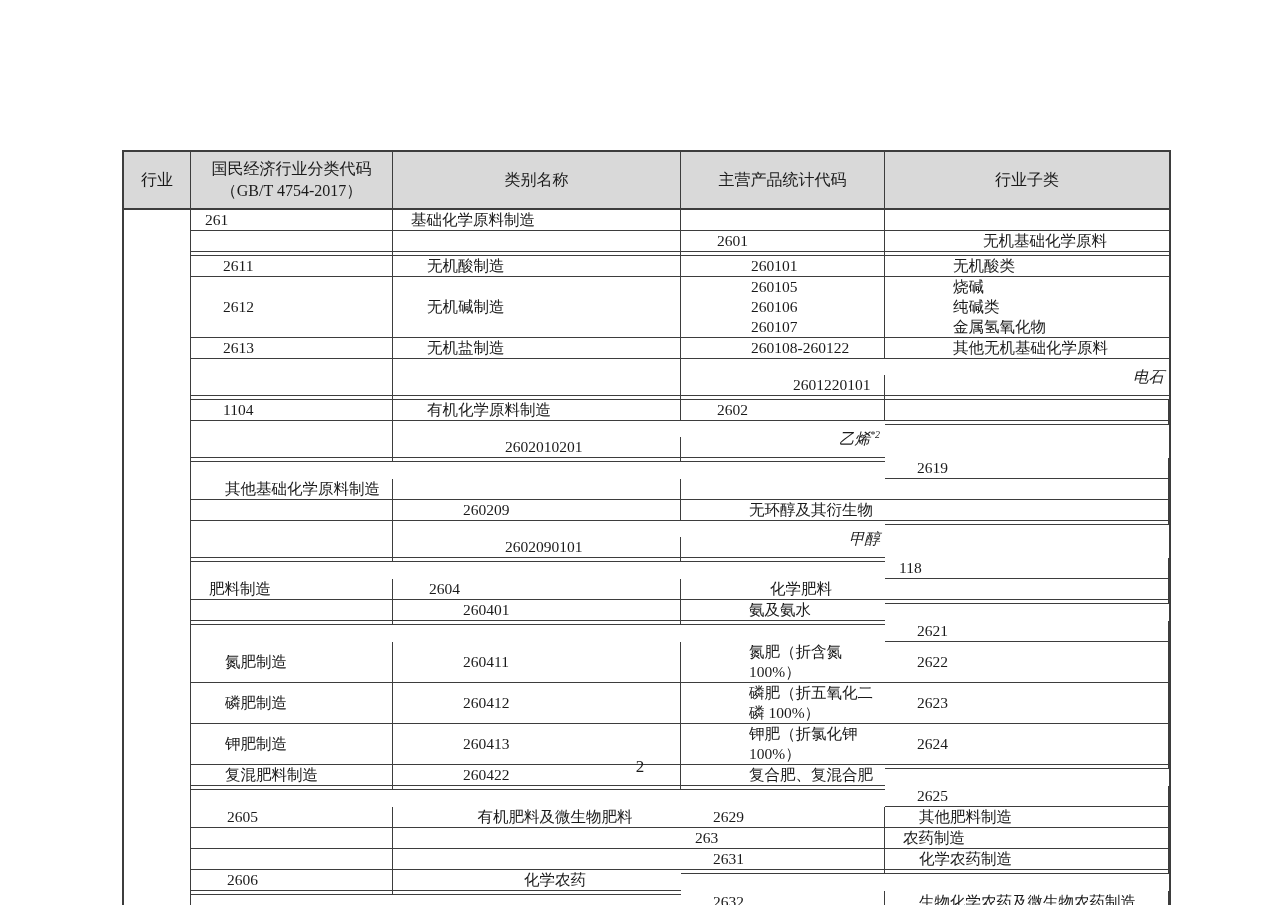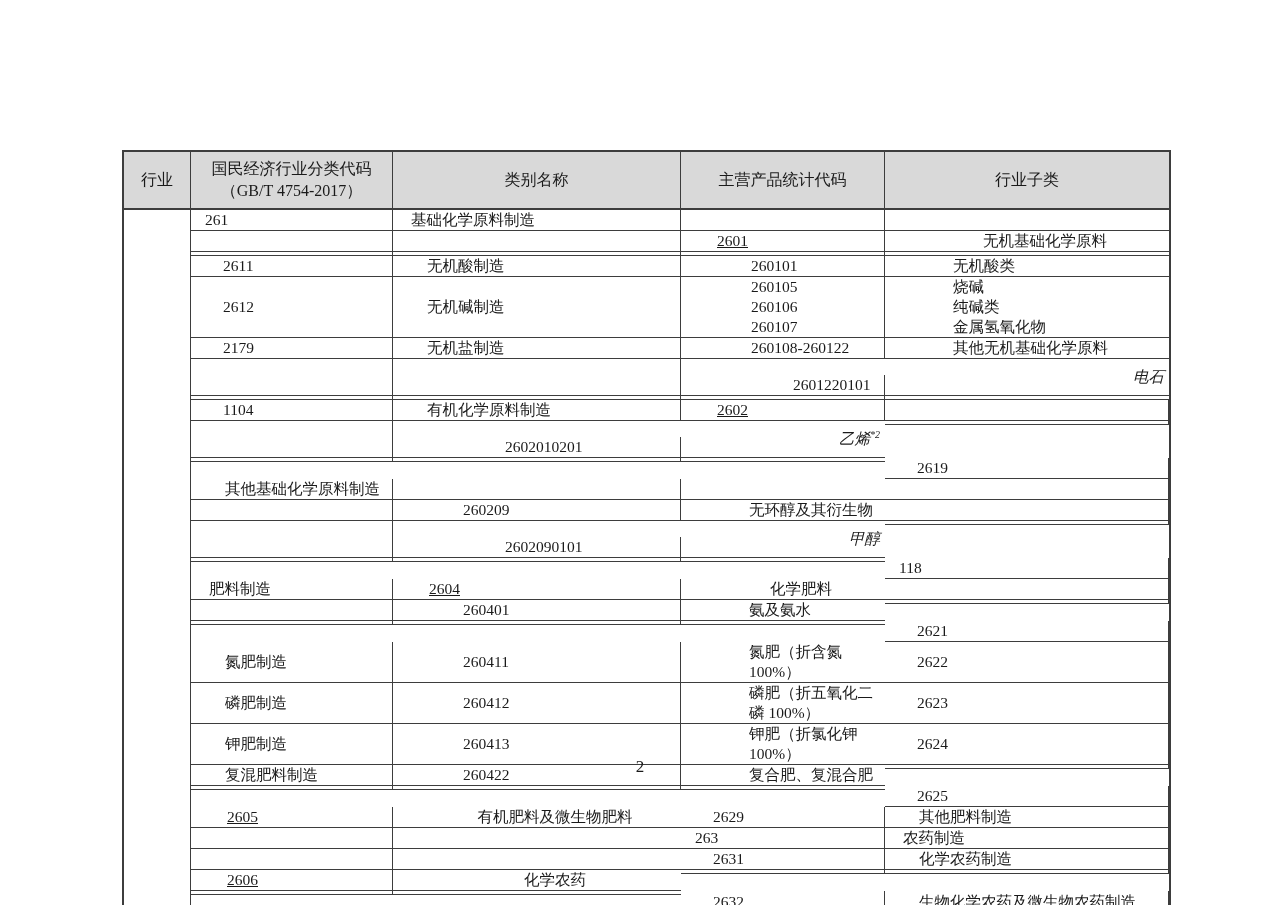--- a/index.html
+++ b/index.html
@@ -23,21 +23,21 @@
     text-align:center; font-size:16px; line-height:22px; border-bottom:2px solid #3d3d3d; }
 
   .body { min-height:21px; }
   .sp { height:4px; min-height:0; }
 
   .ind { grid-column:1; grid-row:2 / span 29; border-bottom:none; }
   .lastrow { border-bottom:none; }
 
   .l1 { padding-left:14px; }  .l2 { padding-left:32px; }
   .n1 { padding-left:18px; }  .n2 { padding-left:34px; }
-  .p1 { padding-left:36px;text-decoration:underline; }  .p2 { padding-left:70px; }  .p3 { padding-left:112px;margin-top:16px; }
+  .p1 { padding-left:36px; }  .p2 { padding-left:70px; }  .p3 { padding-left:112px;margin-top:16px; }
   .s1 { padding-left:36px;text-align:center; }  .s2 { padding-left:68px; }
   .sr { align-items:flex-end; padding-right:5px;font-style:italic; }
 
   sup { font-size:10px; line-height:1; }
 
   .pageno { position:absolute; left:0; width:1280px; top:757px;
     text-align:center; font-size:17px; }
 </style>
 </head>
 <body>
@@ -82,21 +82,21 @@
       <div>260105</div>
       <div>260106</div>
       <div>260107</div>
     </div>
     <div class="cell body s2 c5">
       <div>烧碱</div>
       <div>纯碱类</div>
       <div>金属氢氧化物</div>
     </div>
 
-    <div class="cell body l2">2179</div>
+    <div class="cell body l2">2613</div>
     <div class="cell body n2">无机盐制造</div>
     <div class="cell body p2">260108-260122</div>
     <div class="cell body s2 c5">其他无机基础化学原料</div>
 
     <div class="cell body"></div>
     <div class="cell body"></div>
     <div class="cell body p3">2601220101</div>
     <div class="cell body sr c5">电石</div>
 
     <div class="cell body sp"></div>

